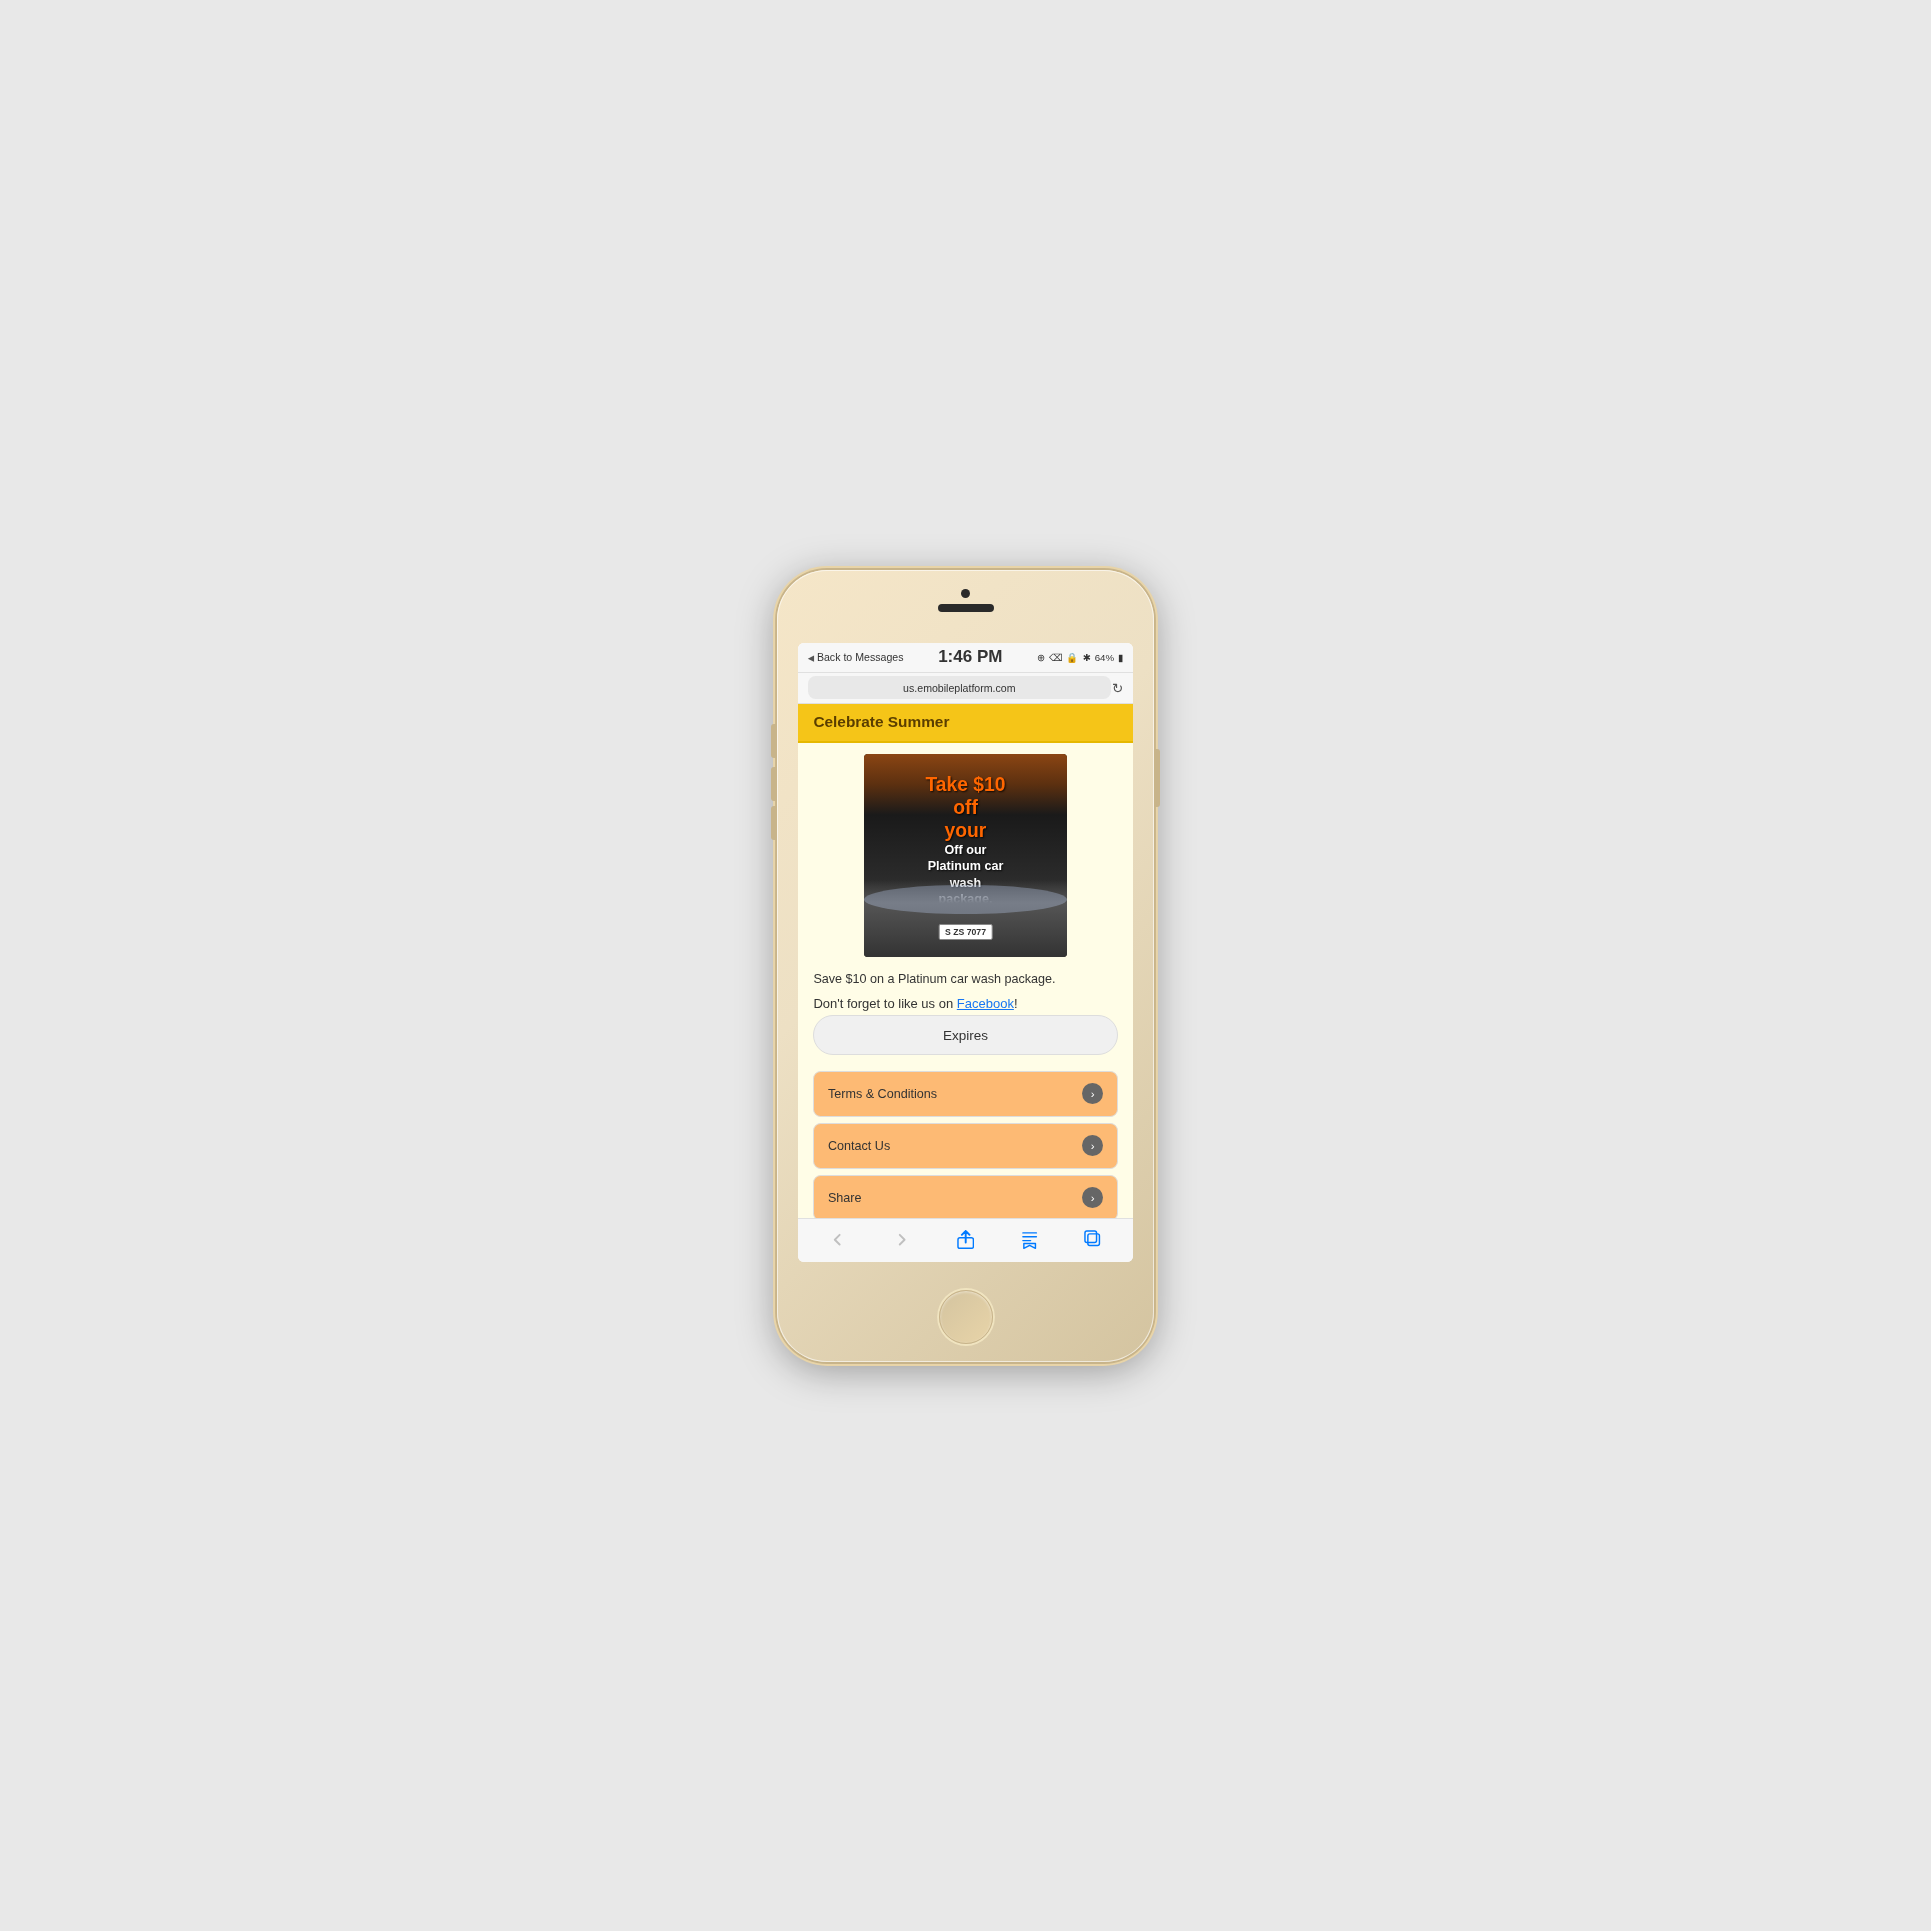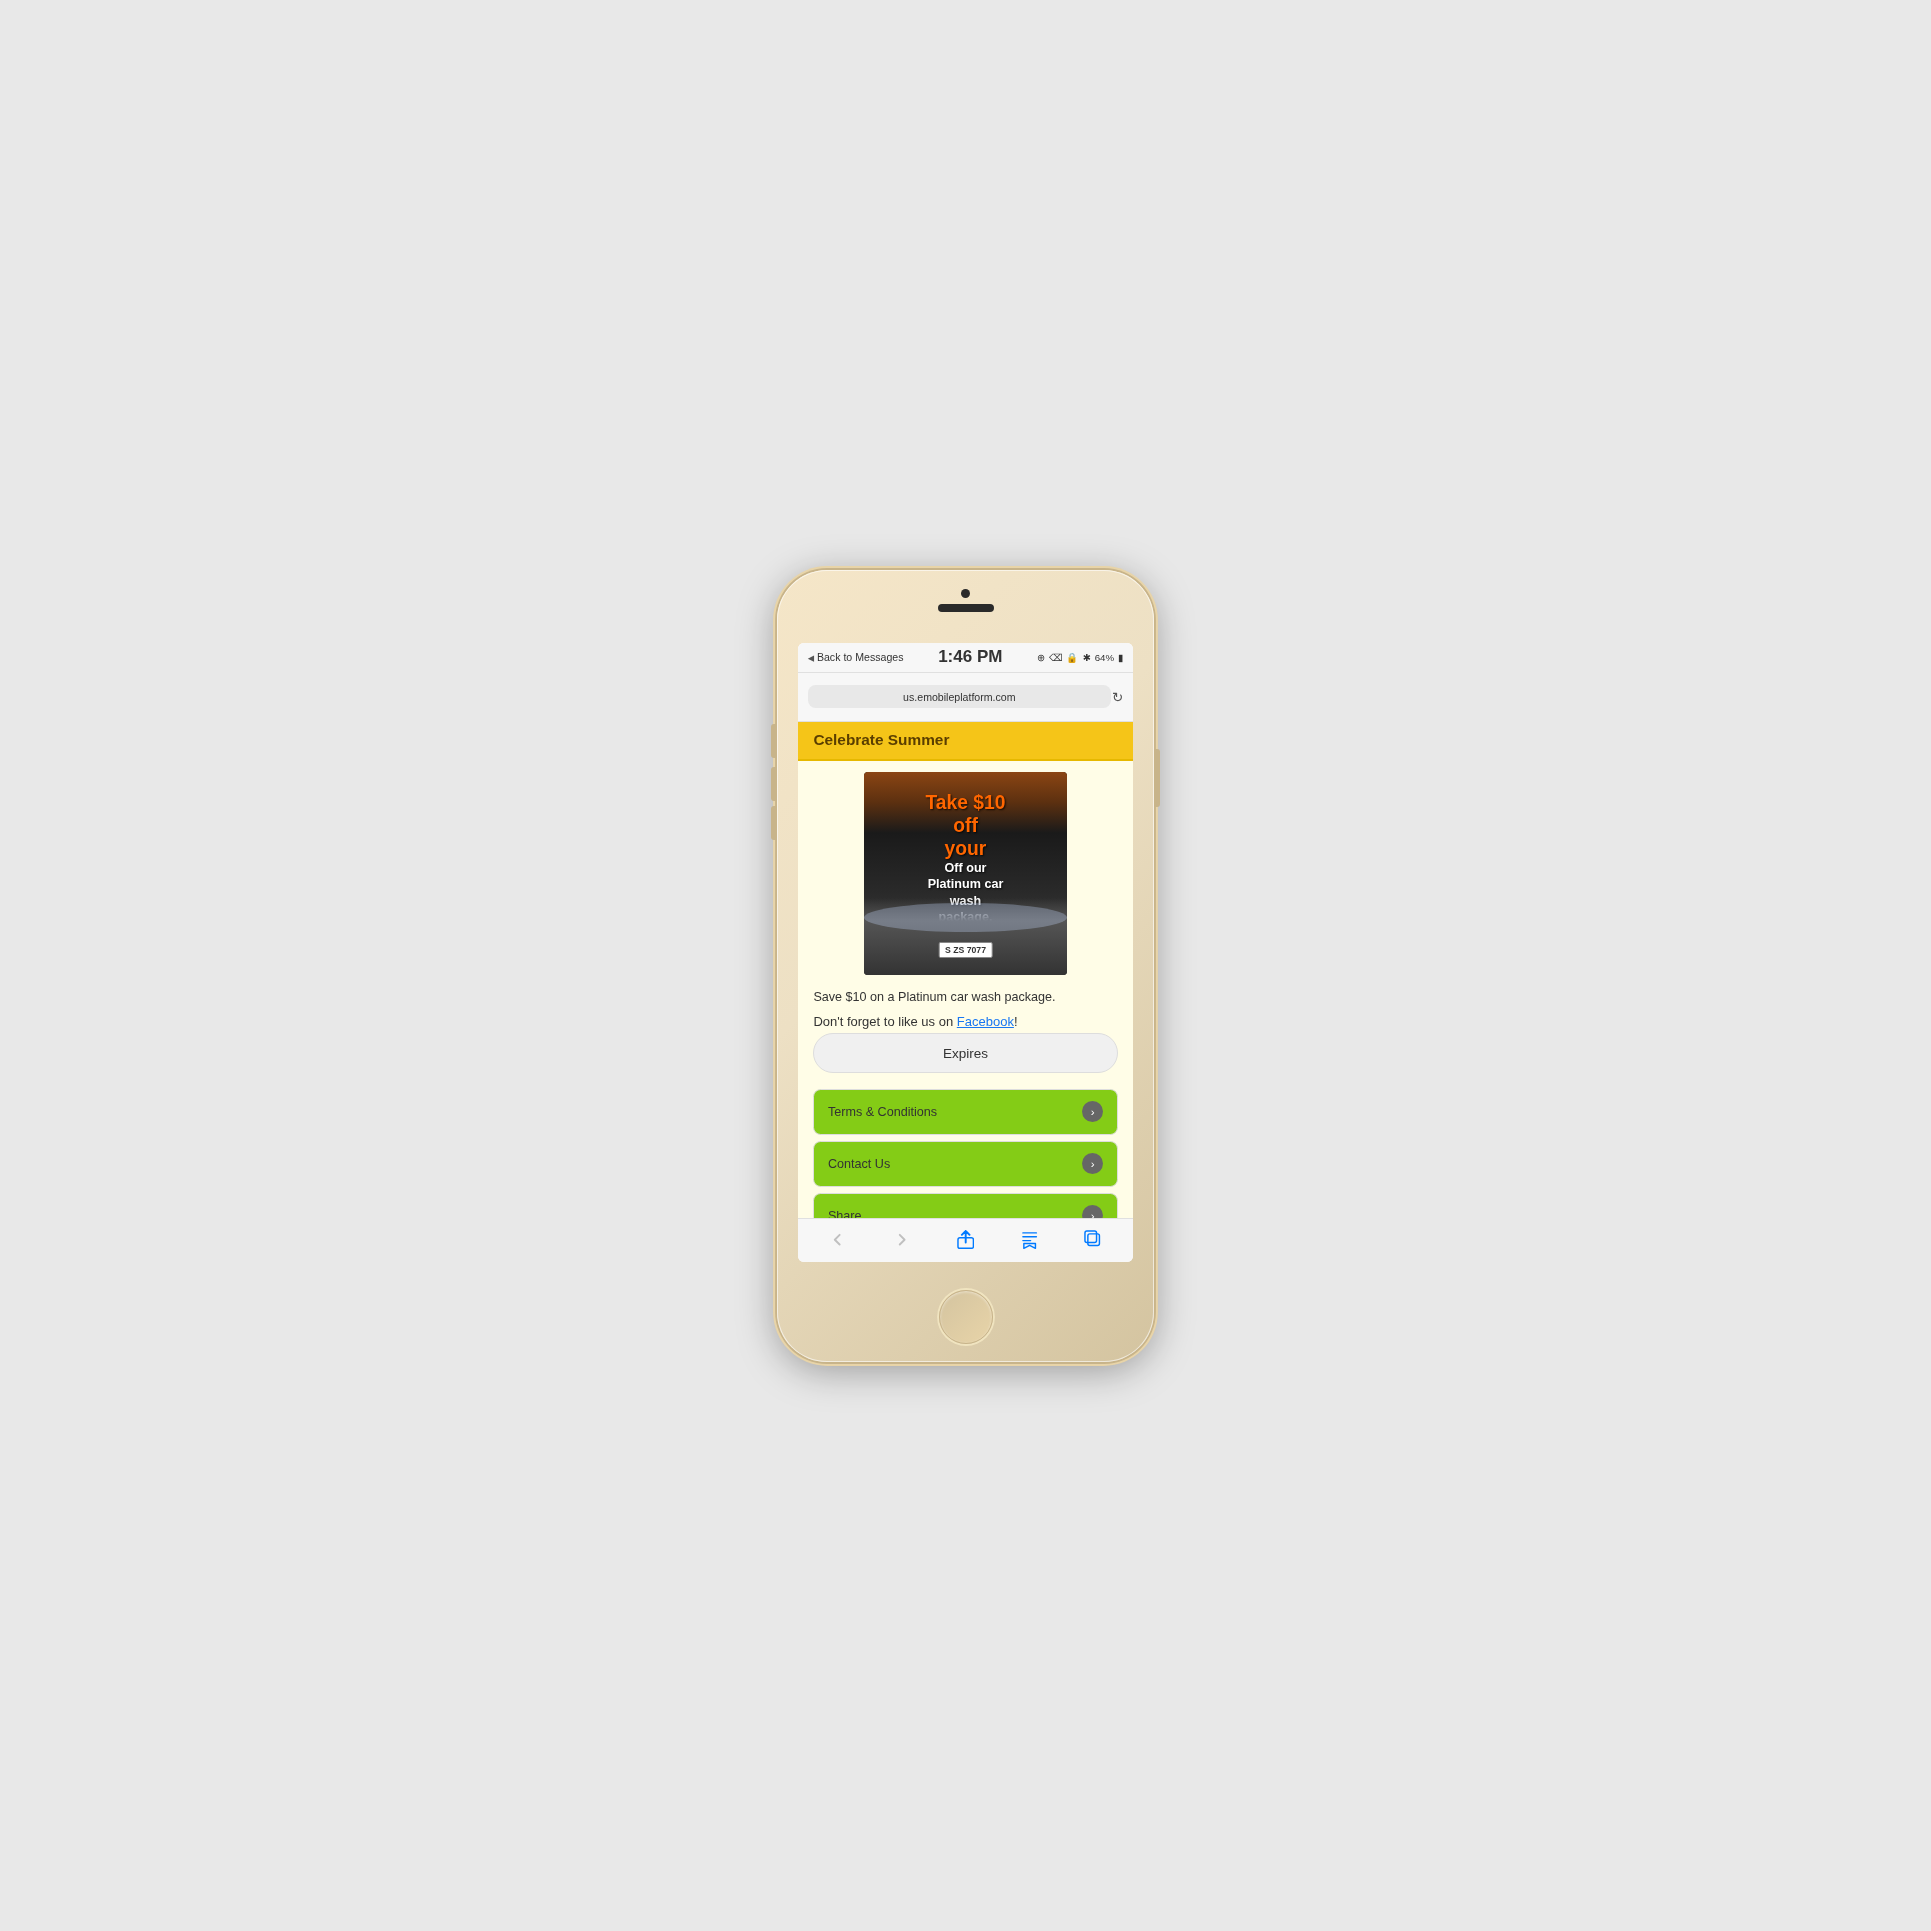--- a/index.html
+++ b/index.html
@@ -145,21 +145,21 @@
     .status-right {
       display: flex;
       align-items: center;
       gap: 3.9px;
       font-size: 9.7px;
     }
 
     
     .url-bar {
       background: #f7f7f7;
-      height: 50px;
+      height: 32px;
       display: flex;
       align-items: center;
       padding: 0 9.7px;
       gap: 1px;
       border-top: 1px solid #e0e0e0;
       border-bottom: 1px solid #e0e0e0;
       flex-shrink: 0;
     }
 
     .url-field {
@@ -326,21 +326,21 @@
     }
 
     .action-list {
       margin-bottom: 15.4px;
     }
 
     .action-item {
       display: flex;
       align-items: center;
       justify-content: space-between;
-      background: #84cc16;
+      background: #fdba74;
       border: 1px solid #ddd;
       border-radius: 7.7px;
       padding: 11.6px 13.5px;
       margin-bottom: 5.8px;
       cursor: pointer;
     }
 
     .action-label {
       font-size: 12.6px;
       font-weight: 500;

